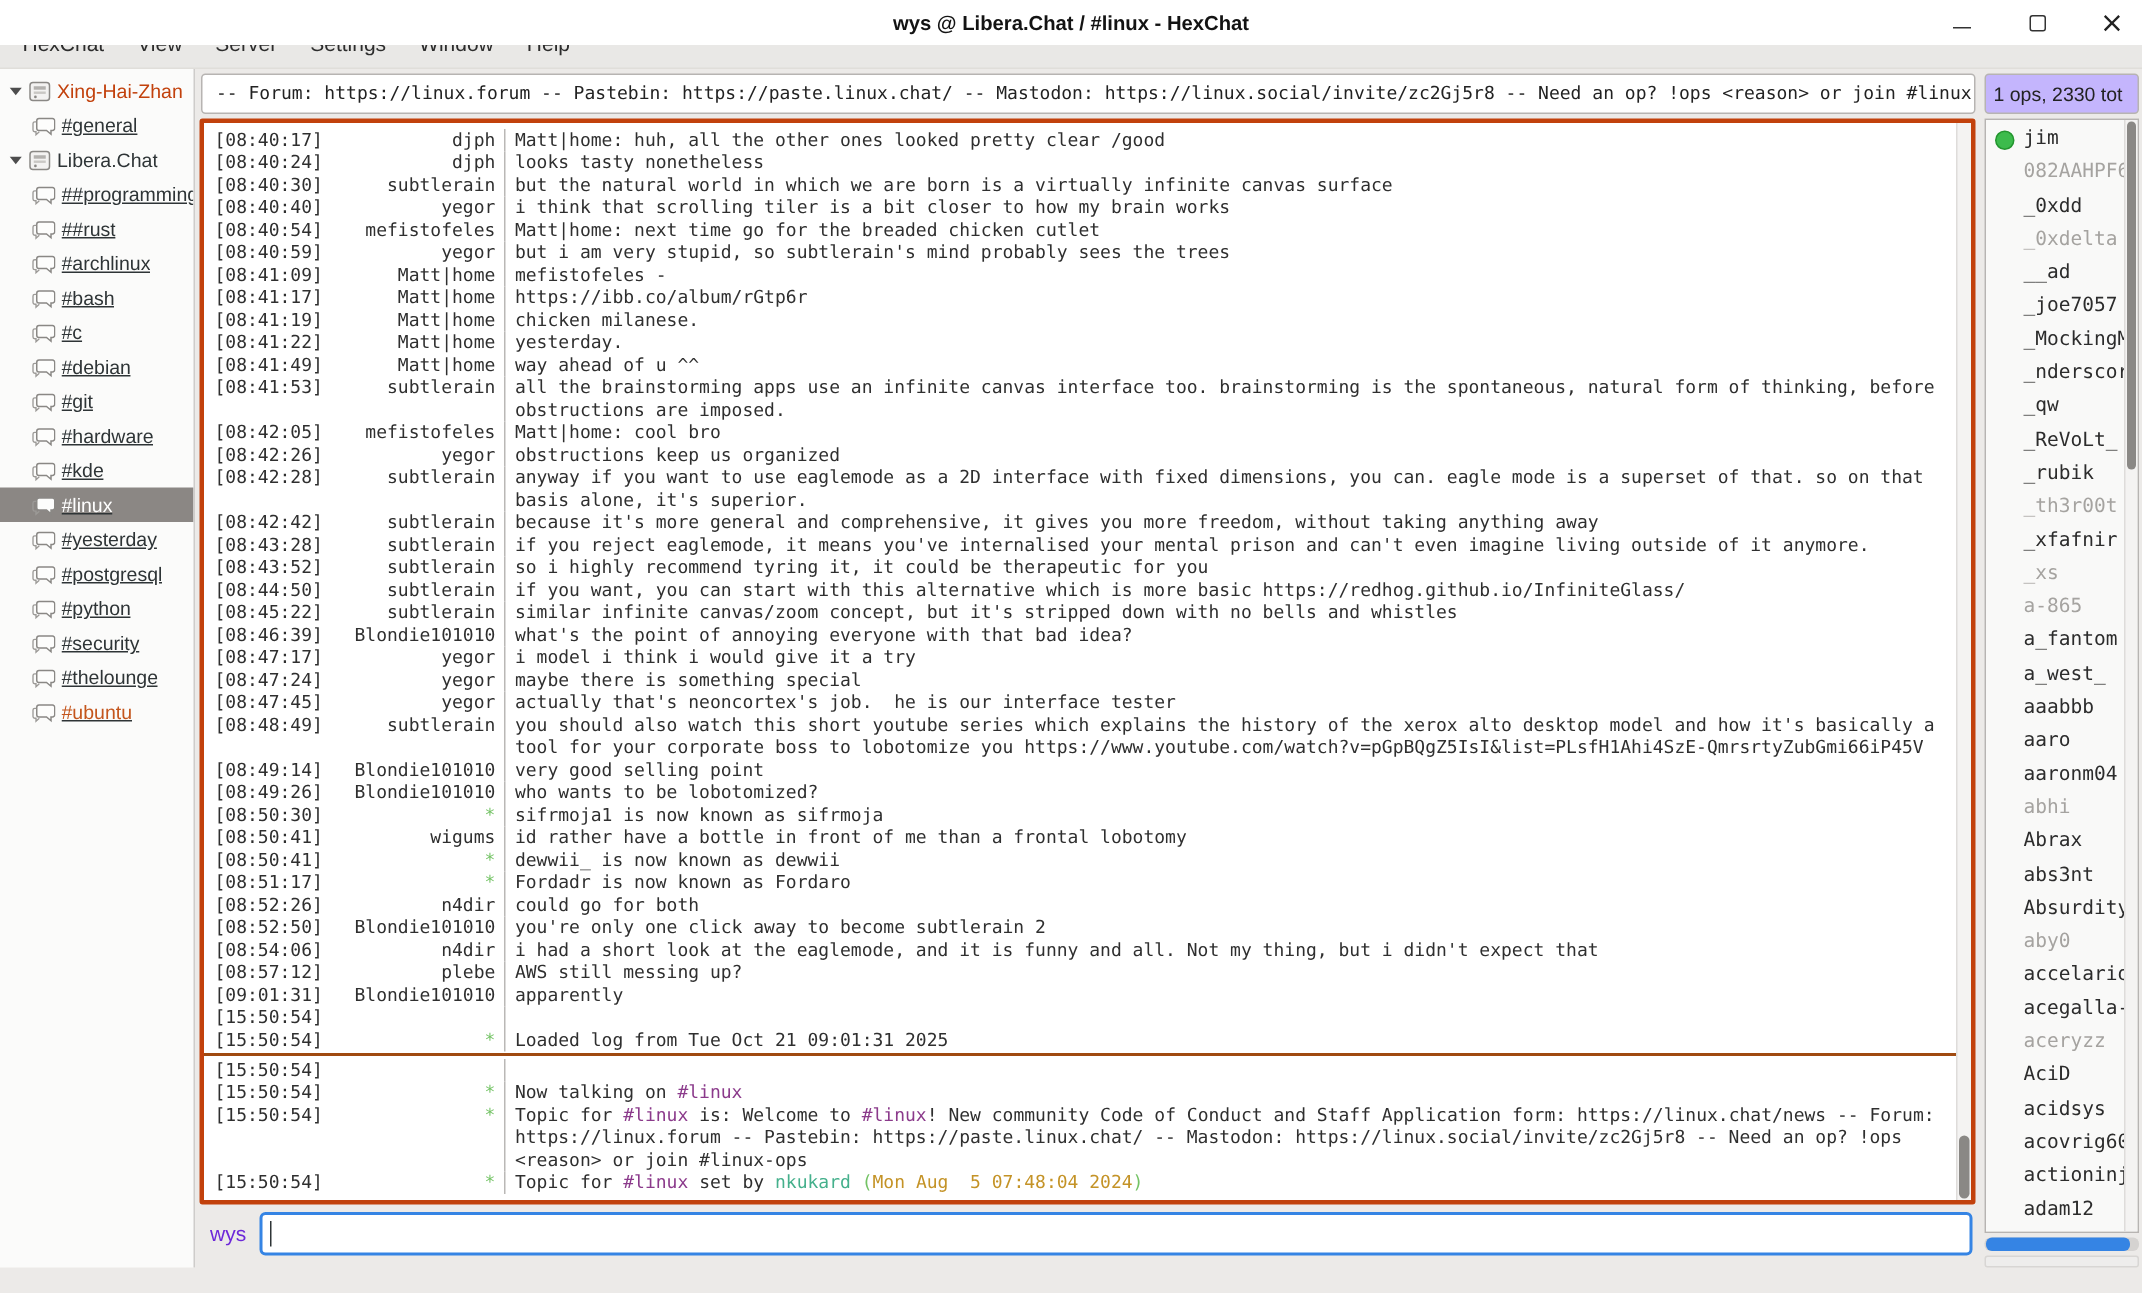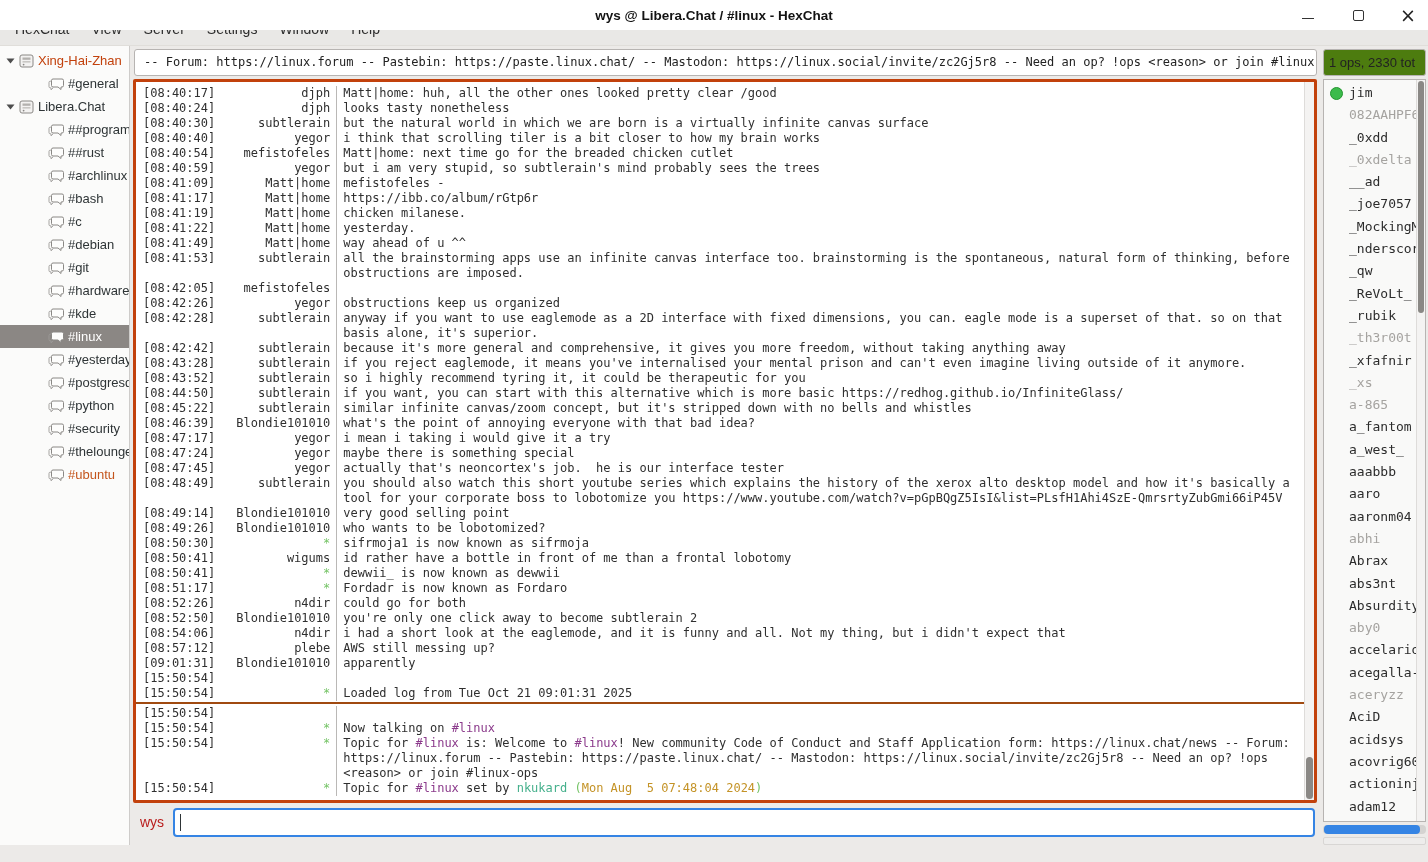--- a/index.html
+++ b/index.html
@@ -21,21 +21,21 @@
 
   
   .content { display:flex; height:799px; }
 
   
   .tree { width:130px; background:#fbfbfa; border-right:1px solid #ceccca; overflow:hidden; padding-top:3px; }
   .tree-row { height:23px; display:flex; align-items:center; white-space:nowrap; overflow:hidden; font-size:13px; cursor:default; }
   .tree-row .expander { width:14px; margin-left:3px; flex:0 0 auto; display:flex; align-items:center; justify-content:center; }
   .tree-row .t-icon { flex:0 0 auto; margin-right:4px; display:flex; align-items:center; }
   .tree-row.kind-server .t-icon { margin-left:2px; }
-  .tree-row.kind-channel { padding-left:48px; }
+  .tree-row.kind-channel { padding-left:21px;text-decoration:underline; }
   .tree-row .t-label { overflow:hidden; white-space:nowrap; }
   .tree-row.c-blue .t-label { color:#c2410c; }
   .tree-row.c-orange .t-label { color:#c4551c; }
   .tree-row.selected { background:#8b8784; }
   .tree-row.selected .t-label { color:#ffffff; }
 
   
   .middle { flex:1; display:flex; flex-direction:column; min-width:0; background:#eceae8; }
   .topicbar { margin:3px 4px 2px 4px; height:27px; background:#ffffff; border:1px solid #b7b4b2; border-radius:3px;
               font-family:"DejaVu Sans Mono", monospace; font-size:12px; color:#222; line-height:25px; padding:0 9px;
@@ -49,27 +49,27 @@
   .msg-text { flex:1; padding-left:6px; padding-right:4px; white-space:pre-wrap; overflow-wrap:break-word; min-width:0; }
   .nick-green, .c-green { color:#74c365; }
   .c-chan { color:#8b3a8b; }
   .c-teal { color:#45b08c; }
   .c-gold { color:#c49327; }
   .chat-sep { border-top:2px solid #a04a10; margin:1px 0 2px 0; }
   .vscroll { flex:0 0 10px; background:#f4f3f2; border-left:1px solid #dedcda; position:relative; }
   .vscroll .thumb { position:absolute; left:1px; right:1px; bottom:1px; height:42px; background:#8a8885; border-radius:4px; }
 
   .inputrow { height:40px; display:flex; align-items:center; padding:0 6px 6px 10px; gap:9px; }
-  .mynick { font-size:14px; color:#b91c1c; }
+  .mynick { font-size:14px; color:#6d28d9; }
   .inputbox { flex:1; height:29px; background:#ffffff; border:2px solid #3584e4; border-radius:4px; display:flex; align-items:center; padding-left:5px; }
   .caret { width:1px; height:17px; background:#2e3436; }
 
   
   .right { width:107px; display:flex; flex-direction:column; padding:0 1px; }
-  .countbox { margin:3px 1px 2px 1px; height:27px; background:#4d7c0f; border:1px solid #b7b4b2; border-radius:3px;
+  .countbox { margin:3px 1px 2px 1px; height:27px; background:#c4b5fd; border:1px solid #b7b4b2; border-radius:3px;
               font-size:13px; color:#222; line-height:25px; padding:0 5px; white-space:nowrap; overflow:hidden; }
   .userlist-wrap { flex:1; margin:1px 1px 0 1px; background:#f9f9f8; border:1px solid #b7b4b2; position:relative; overflow:hidden; display:flex; }
   .userlist { flex:1; background:#f9f9f8; overflow:hidden; padding-top:2px; }
   .user-row { height:22.3px; line-height:22.3px; padding-left:25px; font-family:"DejaVu Sans Mono", monospace; font-size:13px;
               color:#2c2c2c; white-space:nowrap; overflow:hidden; position:relative; cursor:default; }
   .user-row.away { color:#a5a3a0; }
   .user-row .opdot { position:absolute; left:6px; top:5px; width:13px; height:13px; border-radius:50%;
                      background:#3cbb4c; border:1px solid #23962f; }
   .ul-vscroll { flex:0 0 9px; background:#f4f3f2; border-left:1px solid #dedcda; position:relative; }
   .ul-vscroll .thumb { position:absolute; left:1px; right:1px; top:1px; height:232px; background:#8a8885; border-radius:4px; }
@@ -353,20 +353,21 @@
             <span class="msg-text">way ahead of u ^^</span>
           </div>
           <div class="msg-row">
             <span class="msg-ts">[08:41:53]</span>
             <span class="msg-nick">subtlerain</span>
             <span class="msg-text">all the brainstorming apps use an infinite canvas interface too. brainstorming is the spontaneous, natural form of thinking, before obstructions are imposed.</span>
           </div>
           <div class="msg-row">
             <span class="msg-ts">[08:42:05]</span>
             <span class="msg-nick">mefistofeles</span>
+            <span class="msg-text">Matt|home: cool bro</span>
           </div>
           <div class="msg-row">
             <span class="msg-ts">[08:42:26]</span>
             <span class="msg-nick">yegor</span>
             <span class="msg-text">obstructions keep us organized</span>
           </div>
           <div class="msg-row">
             <span class="msg-ts">[08:42:28]</span>
             <span class="msg-nick">subtlerain</span>
             <span class="msg-text">anyway if you want to use eaglemode as a 2D interface with fixed dimensions, you can. eagle mode is a superset of that. so on that basis alone, it's superior.</span>
@@ -397,21 +398,21 @@
             <span class="msg-text">similar infinite canvas/zoom concept, but it's stripped down with no bells and whistles</span>
           </div>
           <div class="msg-row">
             <span class="msg-ts">[08:46:39]</span>
             <span class="msg-nick">Blondie101010</span>
             <span class="msg-text">what's the point of annoying everyone with that bad idea?</span>
           </div>
           <div class="msg-row">
             <span class="msg-ts">[08:47:17]</span>
             <span class="msg-nick">yegor</span>
-            <span class="msg-text">i mean i taking i would give it a try</span>
+            <span class="msg-text">i model i think i would give it a try</span>
           </div>
           <div class="msg-row">
             <span class="msg-ts">[08:47:24]</span>
             <span class="msg-nick">yegor</span>
             <span class="msg-text">maybe there is something special</span>
           </div>
           <div class="msg-row">
             <span class="msg-ts">[08:47:45]</span>
             <span class="msg-nick">yegor</span>
             <span class="msg-text">actually that's neoncortex's job.  he is our interface tester</span>

